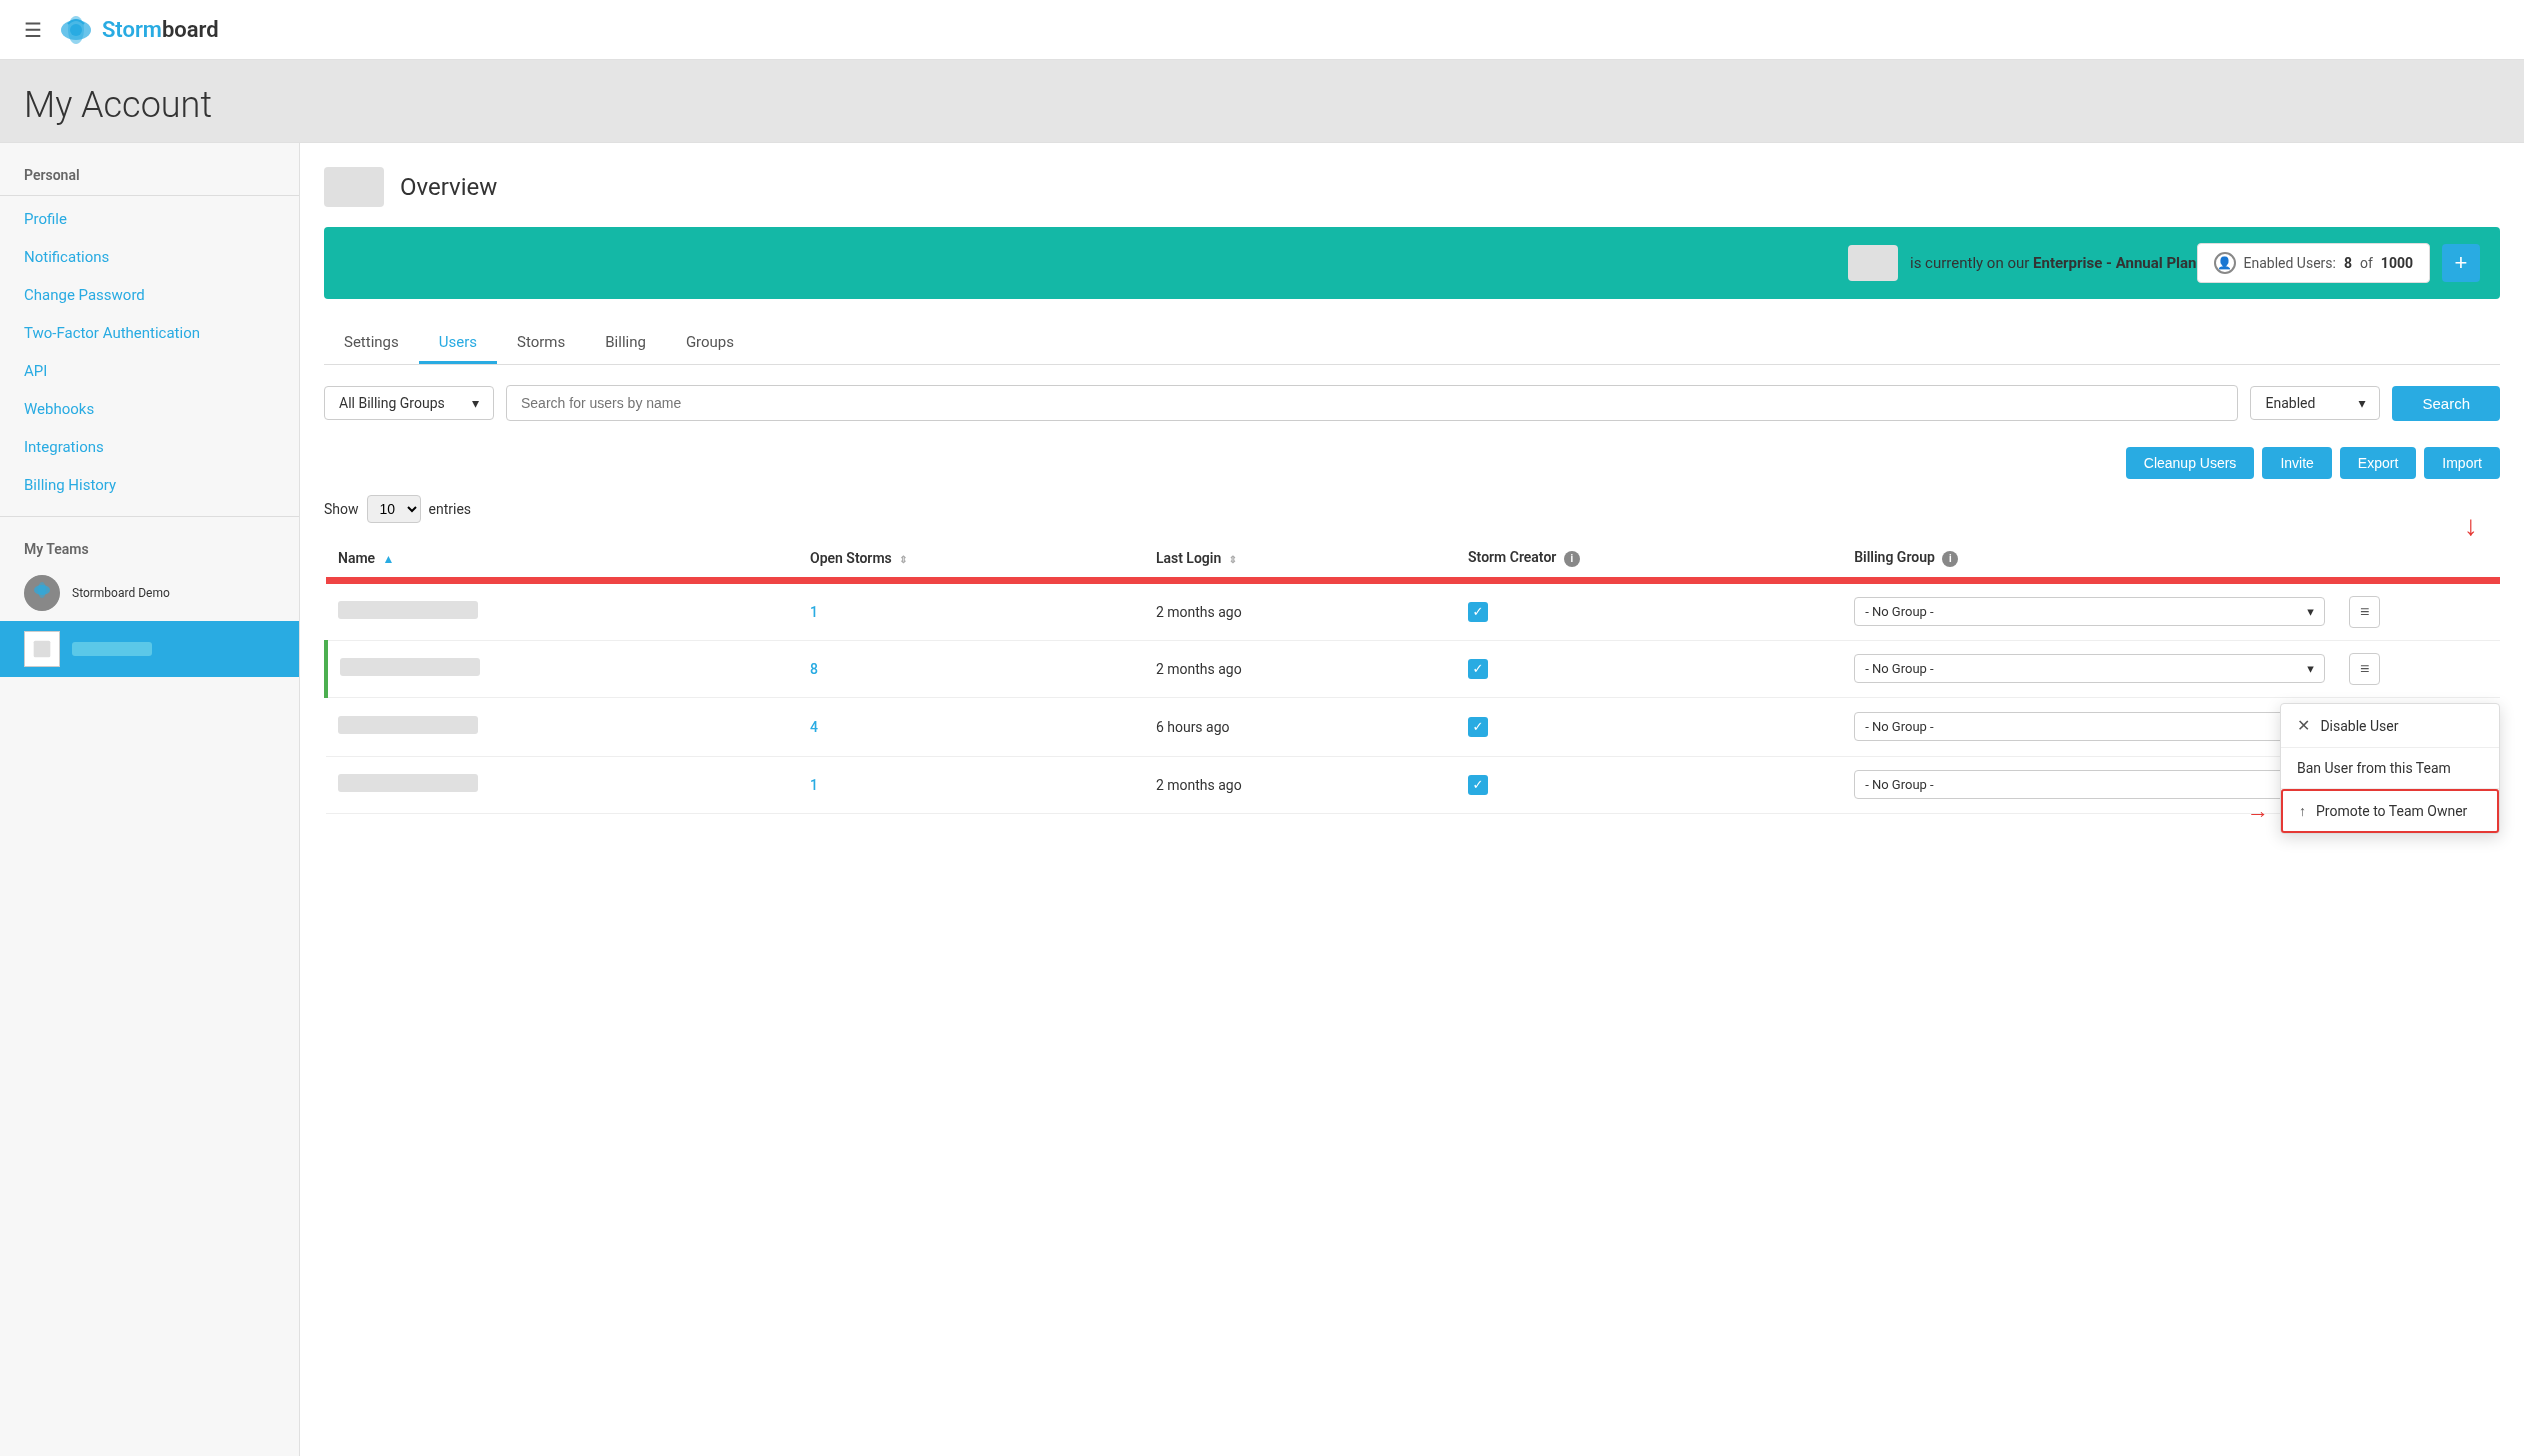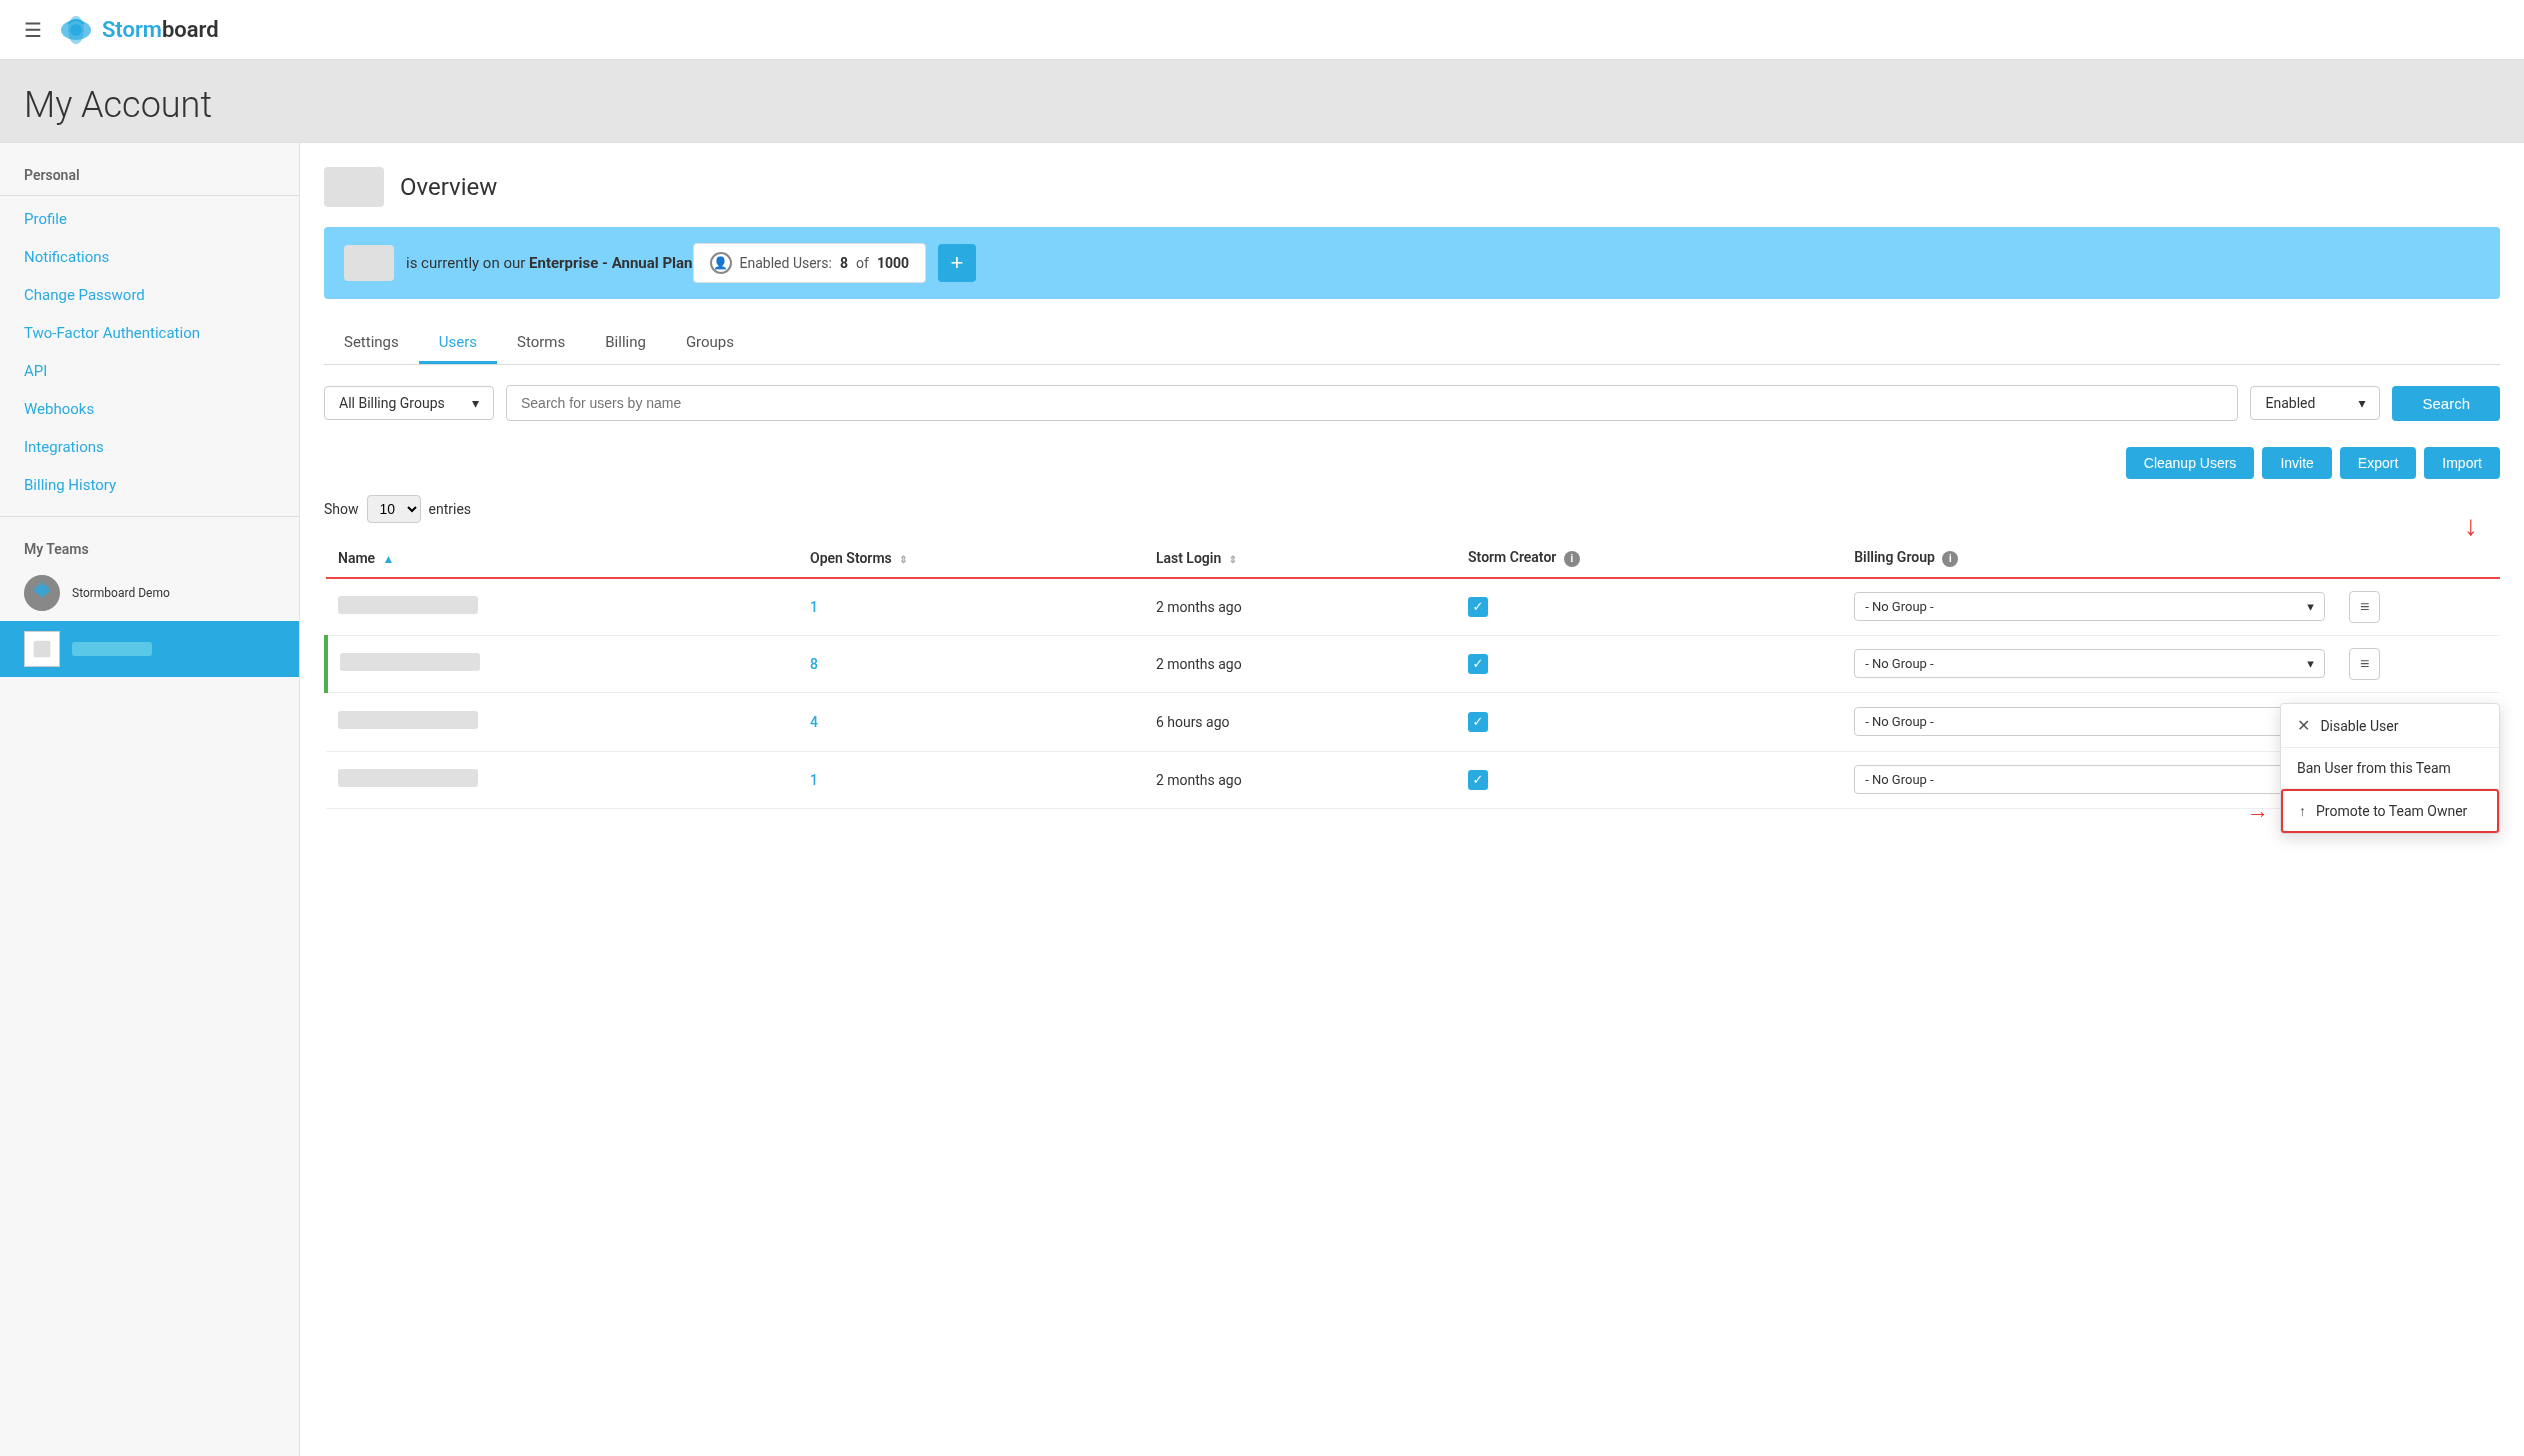--- a/index.html
+++ b/index.html
@@ -116,22 +116,22 @@
     .overview-title {
       font-size: 24px;
       font-weight: 400;
       color: #333;
     }
 
     
     .plan-banner {
       display: flex;
       align-items: center;
-      justify-content: flex-start;
-      background: #7dd3fc;
+      justify-content: flex-end;
+      background: #14b8a6;
       border-radius: 4px;
       padding: 16px 20px;
       margin-bottom: 24px;
     }
     .plan-banner-left {
       display: flex;
       align-items: center;
       gap: 12px;
     }
     .plan-avatar-placeholder {
@@ -285,21 +285,21 @@
 
     
     .users-table {
       width: 100%;
       border-collapse: collapse;
       font-size: 14px;
     }
     .users-table th {
       text-align: left;
       padding: 10px 12px;
-      border-bottom: 2px solid #ef4444;
+      border-bottom: 7px solid #ef4444;
       color: #333;
       font-weight: 600;
       white-space: nowrap;
     }
     .users-table th .sort-icon { color: #29abe2; margin-left: 4px; font-size: 12px; }
     .users-table th .sort-arrows { color: #aaa; margin-left: 4px; font-size: 10px; }
     .users-table td {
       padding: 12px 12px;
       border-bottom: 1px solid #eee;
       vertical-align: middle;

